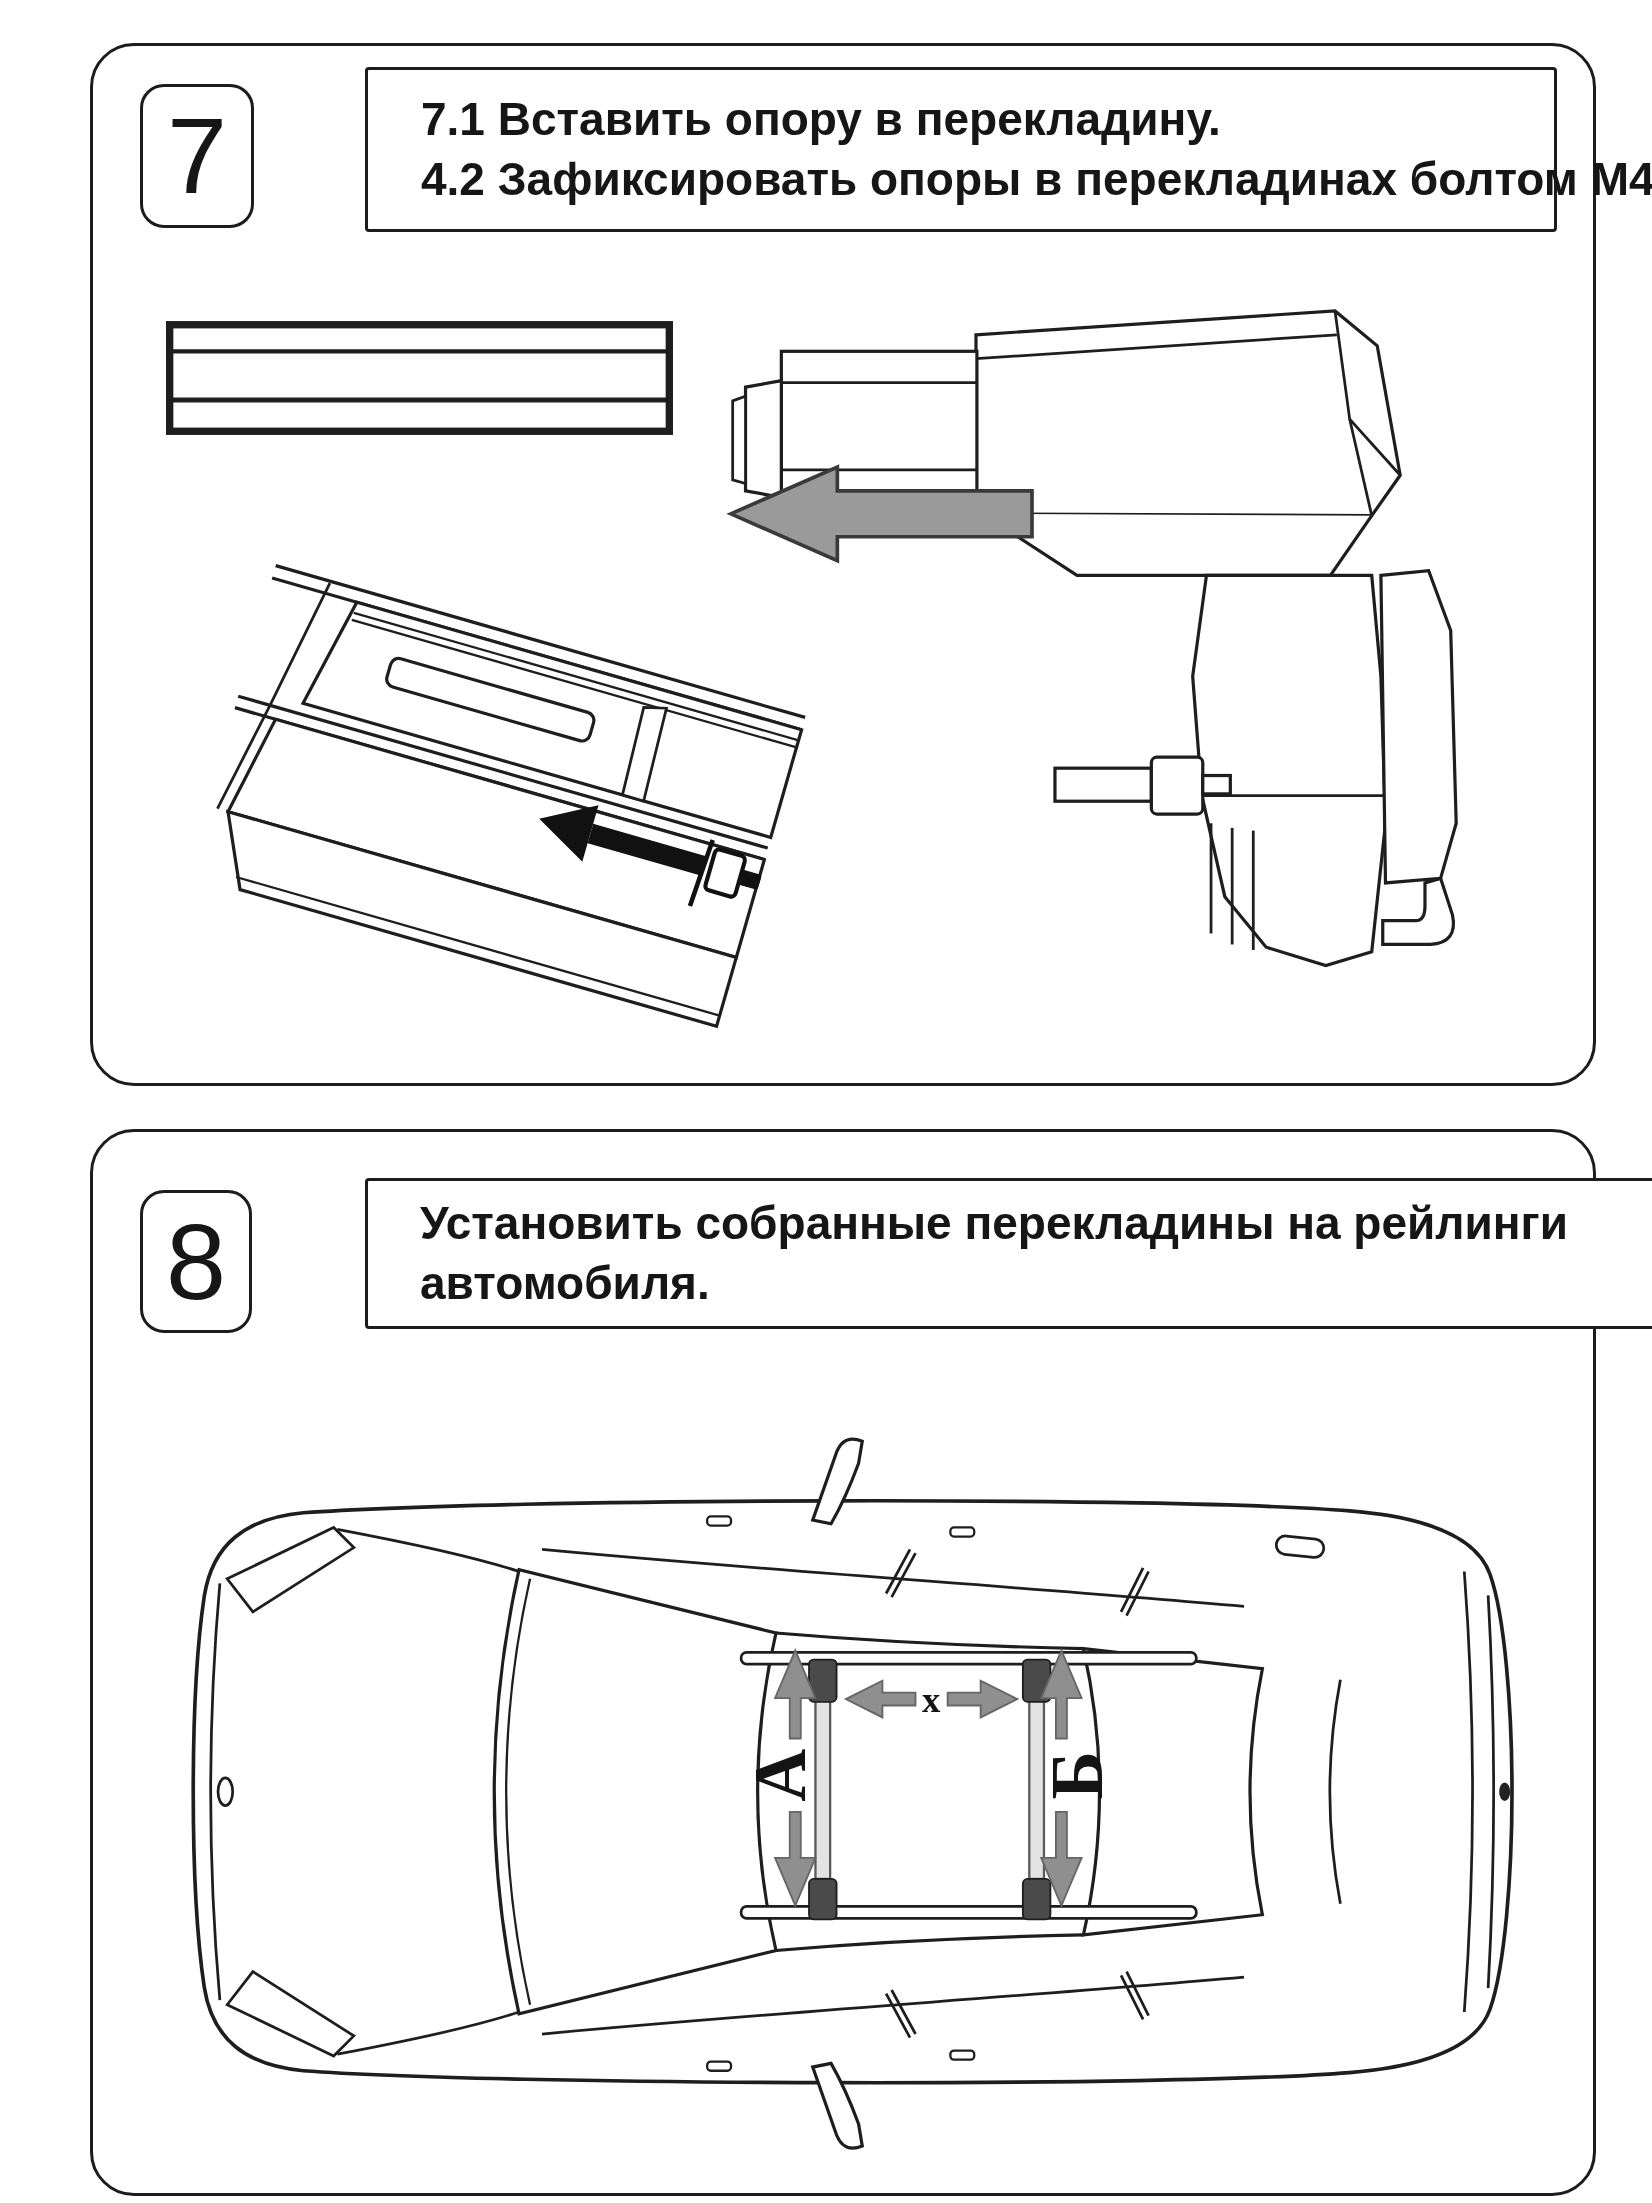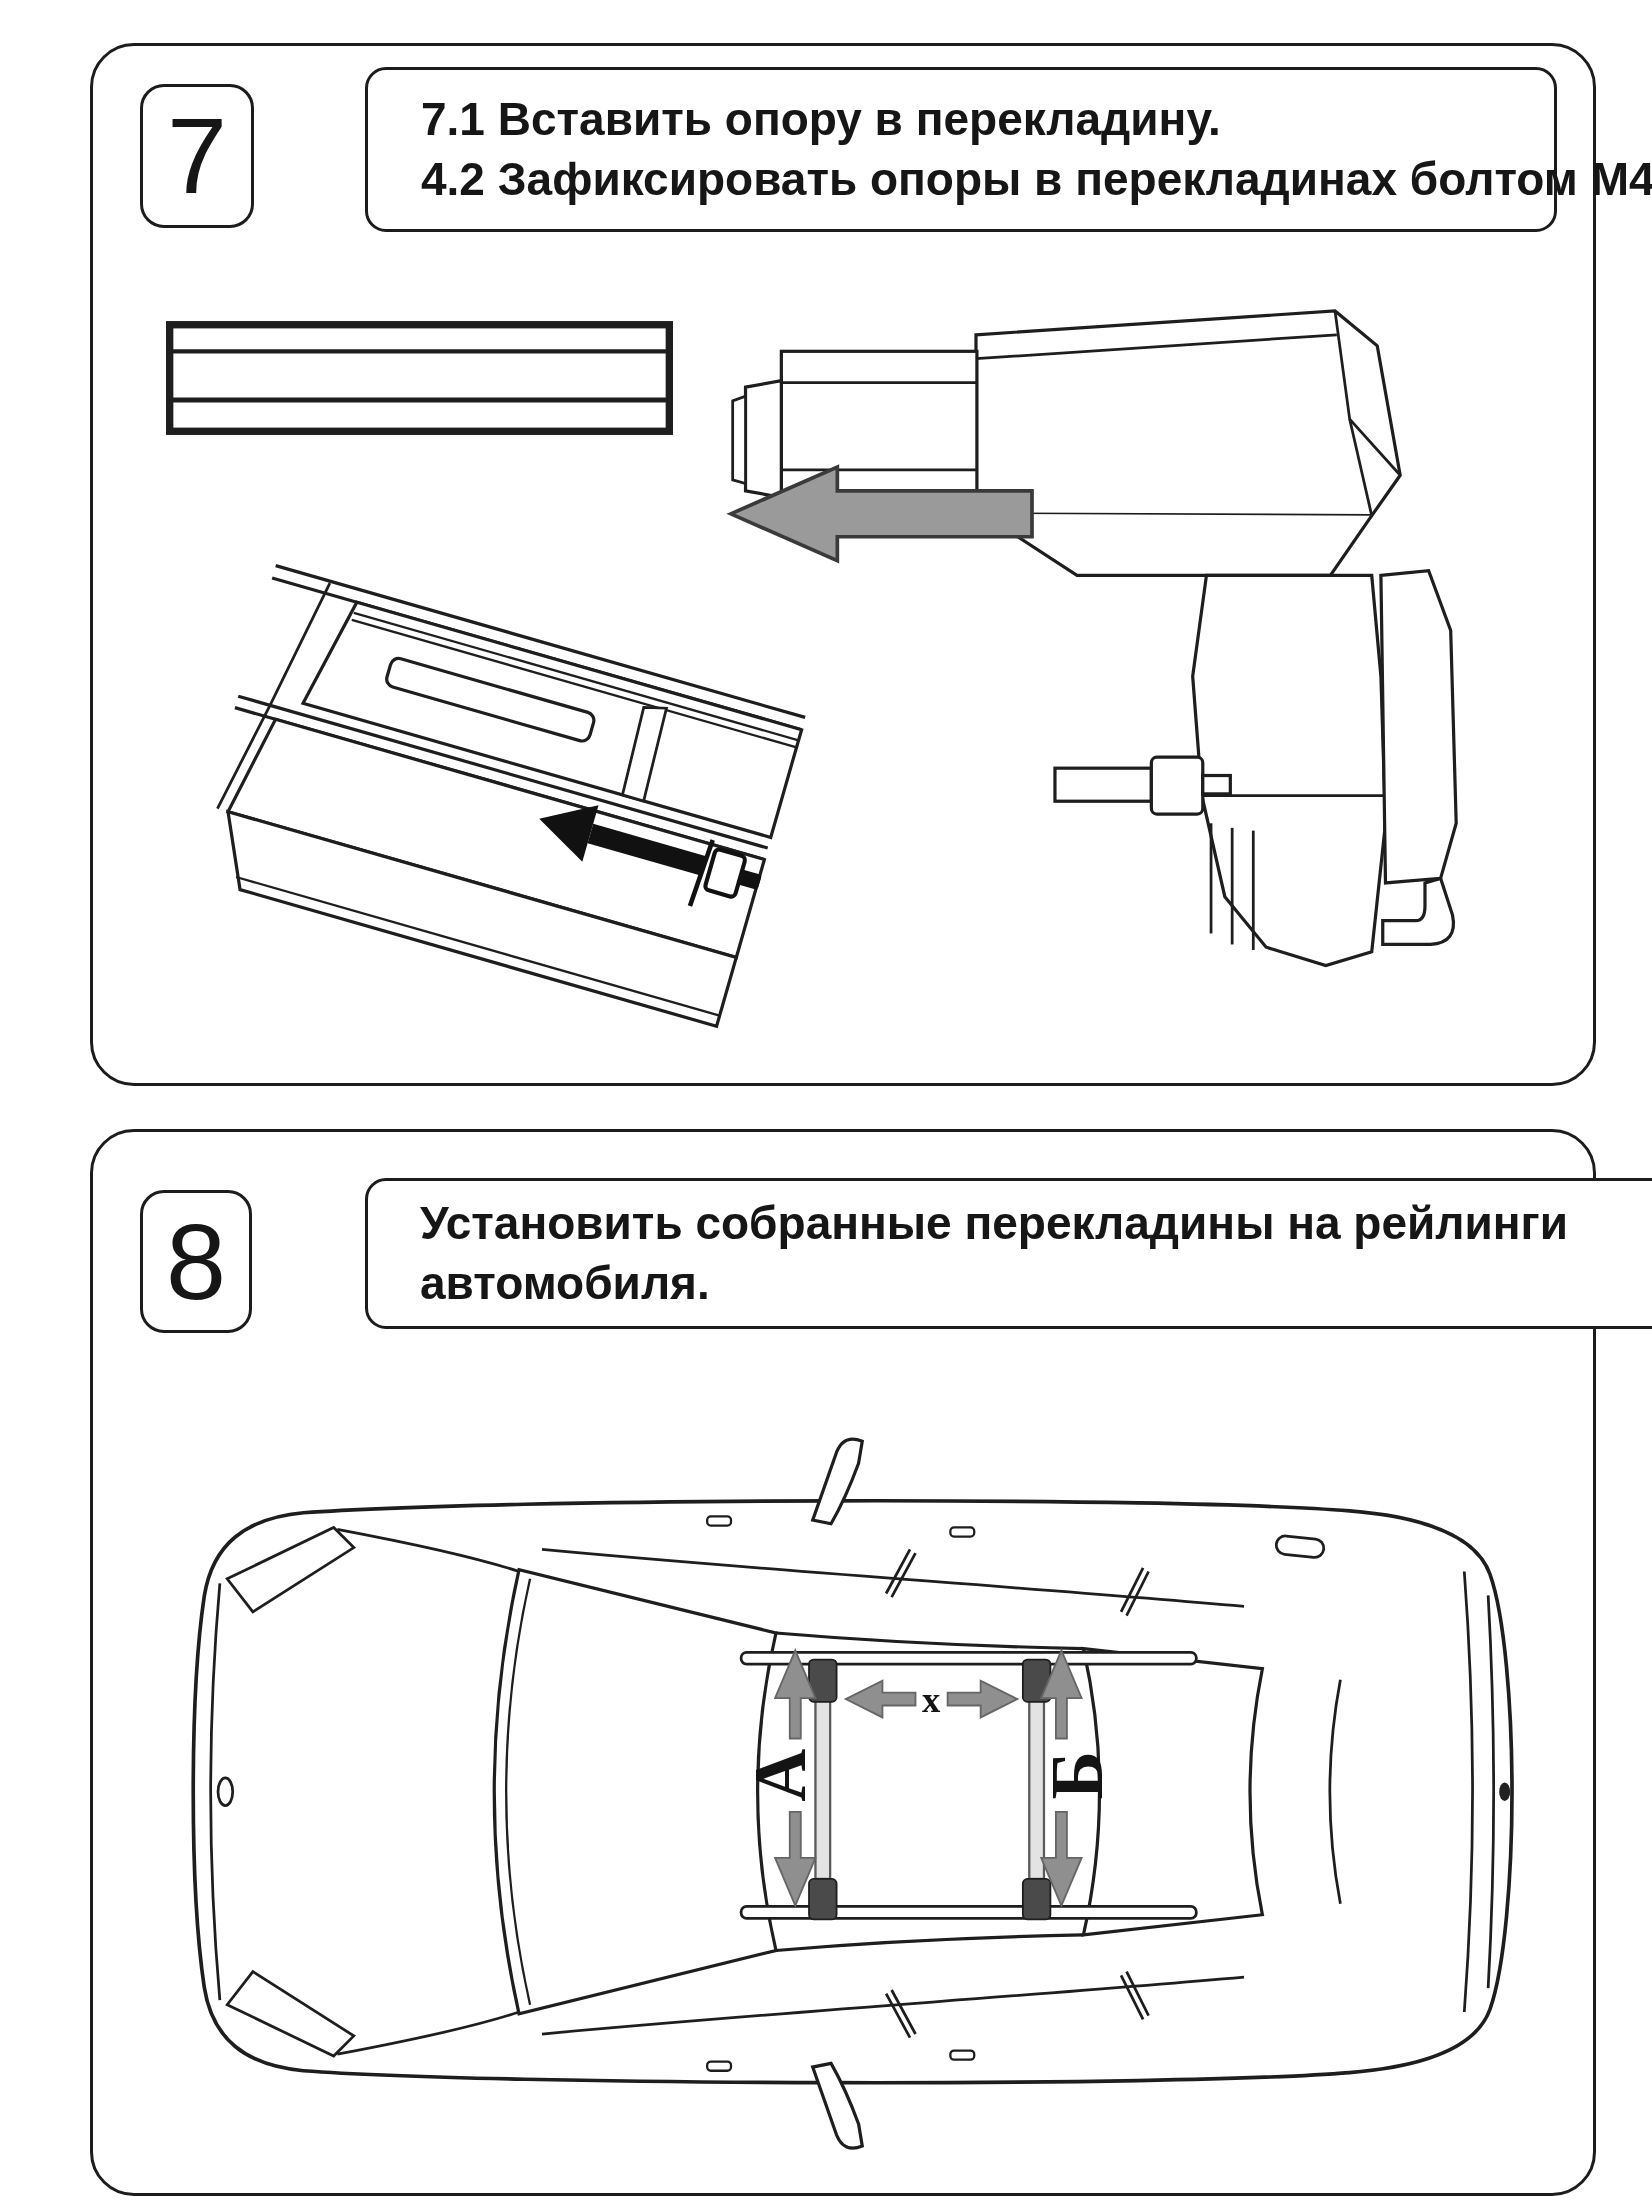--- a/index.html
+++ b/index.html
@@ -4,21 +4,21 @@
 <style>
   html,body{margin:0;padding:0;background:#ffffff;}
   .page{position:relative;width:1653px;height:2204px;background:#ffffff;
         font-family:"Liberation Sans",sans-serif;color:#161616;overflow:hidden;}
   .panel{position:absolute;box-sizing:border-box;border:3.7px solid #1c1c1c;
          border-radius:44px;background:#ffffff;}
   .numbox{position:absolute;box-sizing:border-box;border:3.7px solid #1c1c1c;
           border-radius:24px;display:flex;align-items:center;justify-content:center;
           font-size:108px;font-weight:400;line-height:1;background:#fff;}
   .textbox{position:absolute;box-sizing:border-box;border:3.7px solid #1c1c1c;
-           border-radius:21px;display:flex;flex-direction:column;justify-content:center;
+           border-radius:4px;display:flex;flex-direction:column;justify-content:center;
            padding-left:53px;background:#fff;}
   .textbox p{margin:0;font-weight:bold;font-size:46px;line-height:1.3;white-space:nowrap;}
   svg{position:absolute;overflow:visible;}
   .ln{stroke:#1e1e1e;fill:none;}
   .wh{stroke:#1e1e1e;fill:#ffffff;}
 </style>
 </head>
 <body>
 
 <div class="page">

